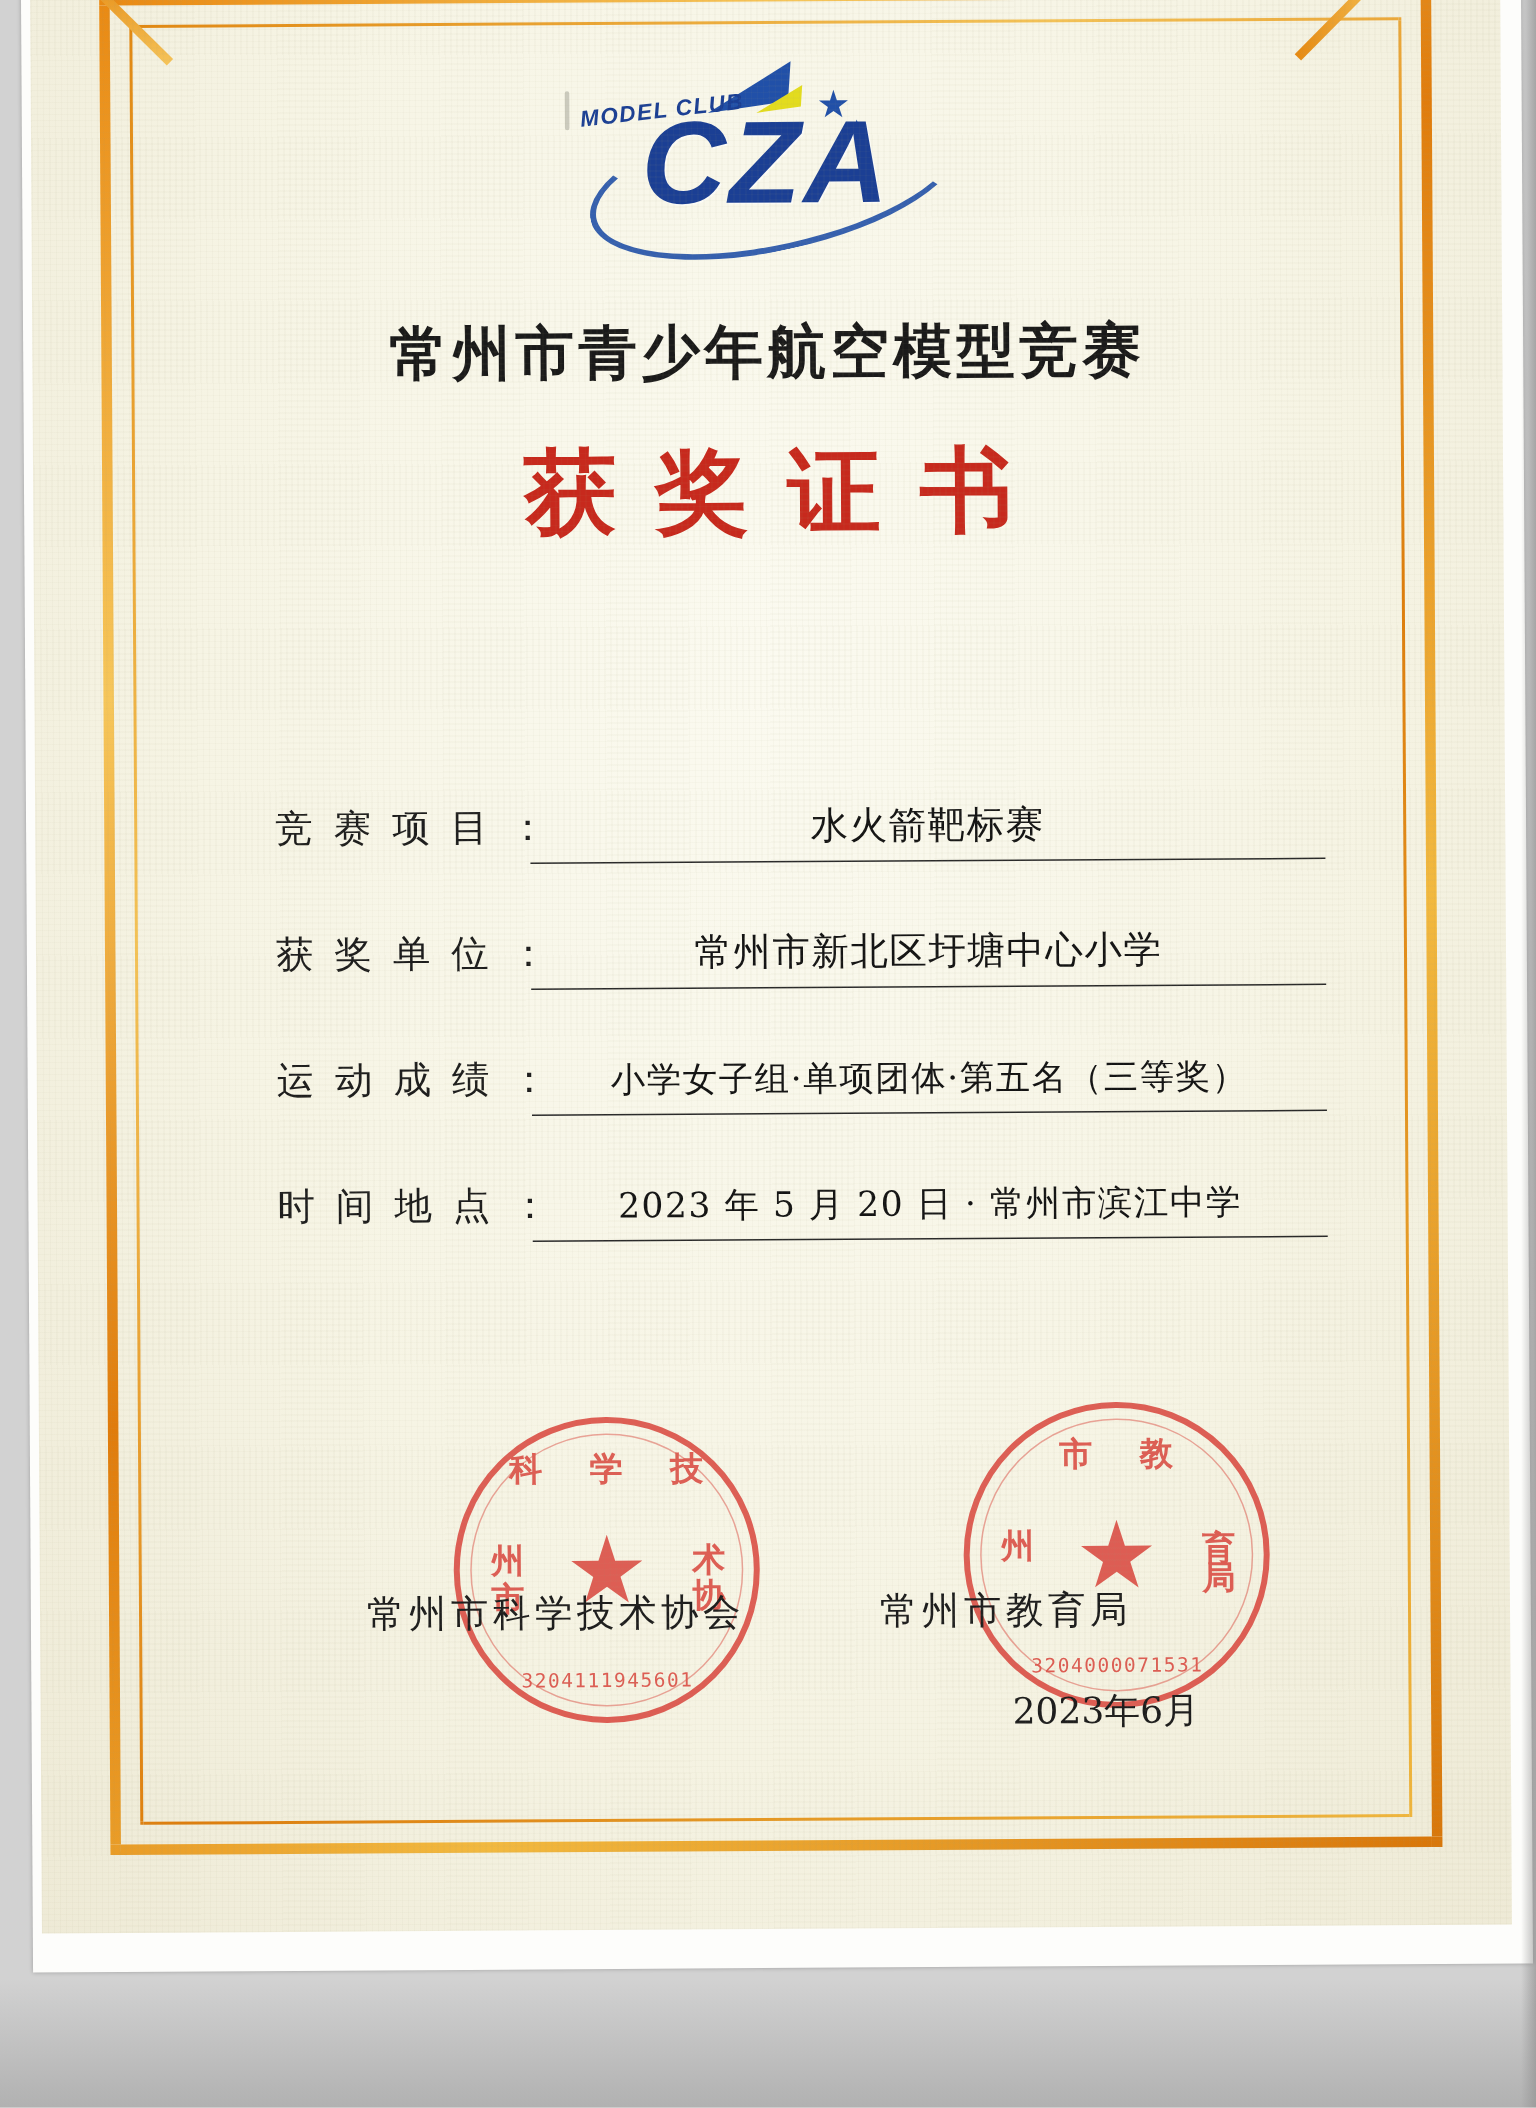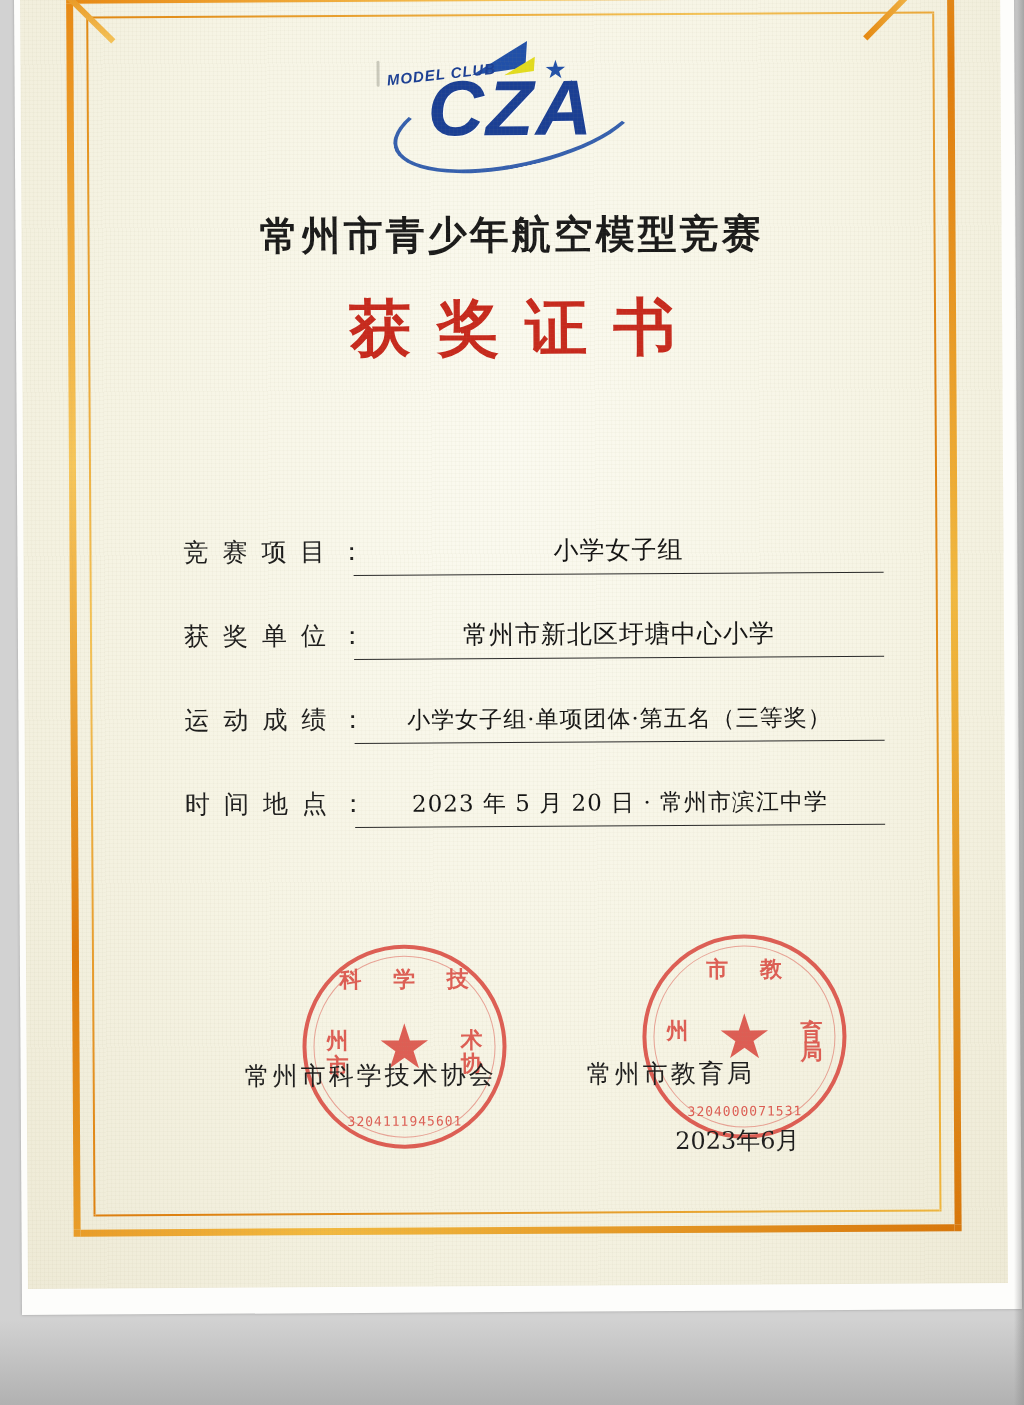--- a/index.html
+++ b/index.html
@@ -362,21 +362,21 @@
     </div>
 
     <div id="title-main">常州市青少年航空模型竞赛</div>
     <div id="title-award">获奖证书</div>
 
     <div id="fields">
 
       <div class="field-row">
         <div class="field-label">竞 赛 项 目 ：</div>
         <div class="field-value-wrap">
-          <span class="field-value">小学女子组</span>
+          <span class="field-value">水火箭靶标赛</span>
         </div>
       </div>
 
       <div class="field-row">
         <div class="field-label">获 奖 单 位 ：</div>
         <div class="field-value-wrap">
           <span class="field-value">常州市新北区圩塘中心小学</span>
         </div>
       </div>
 

